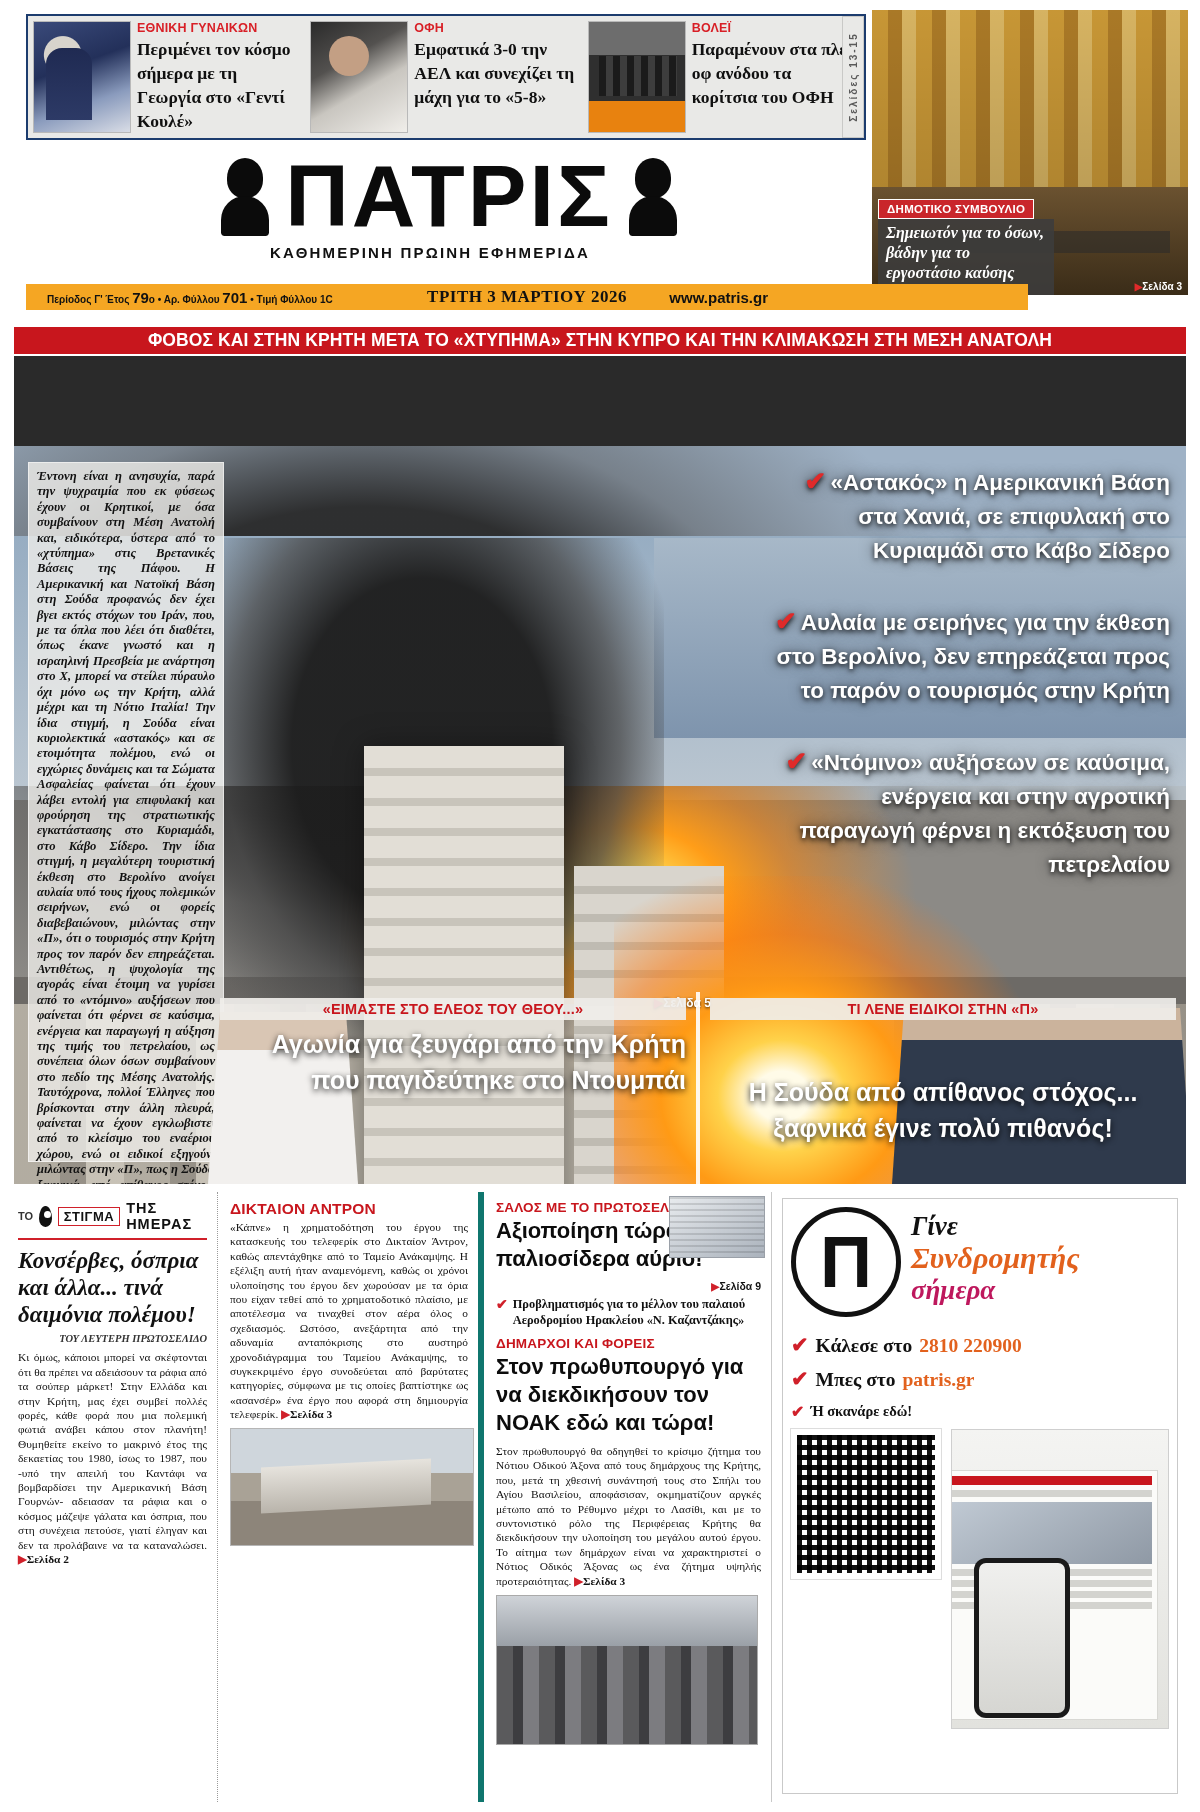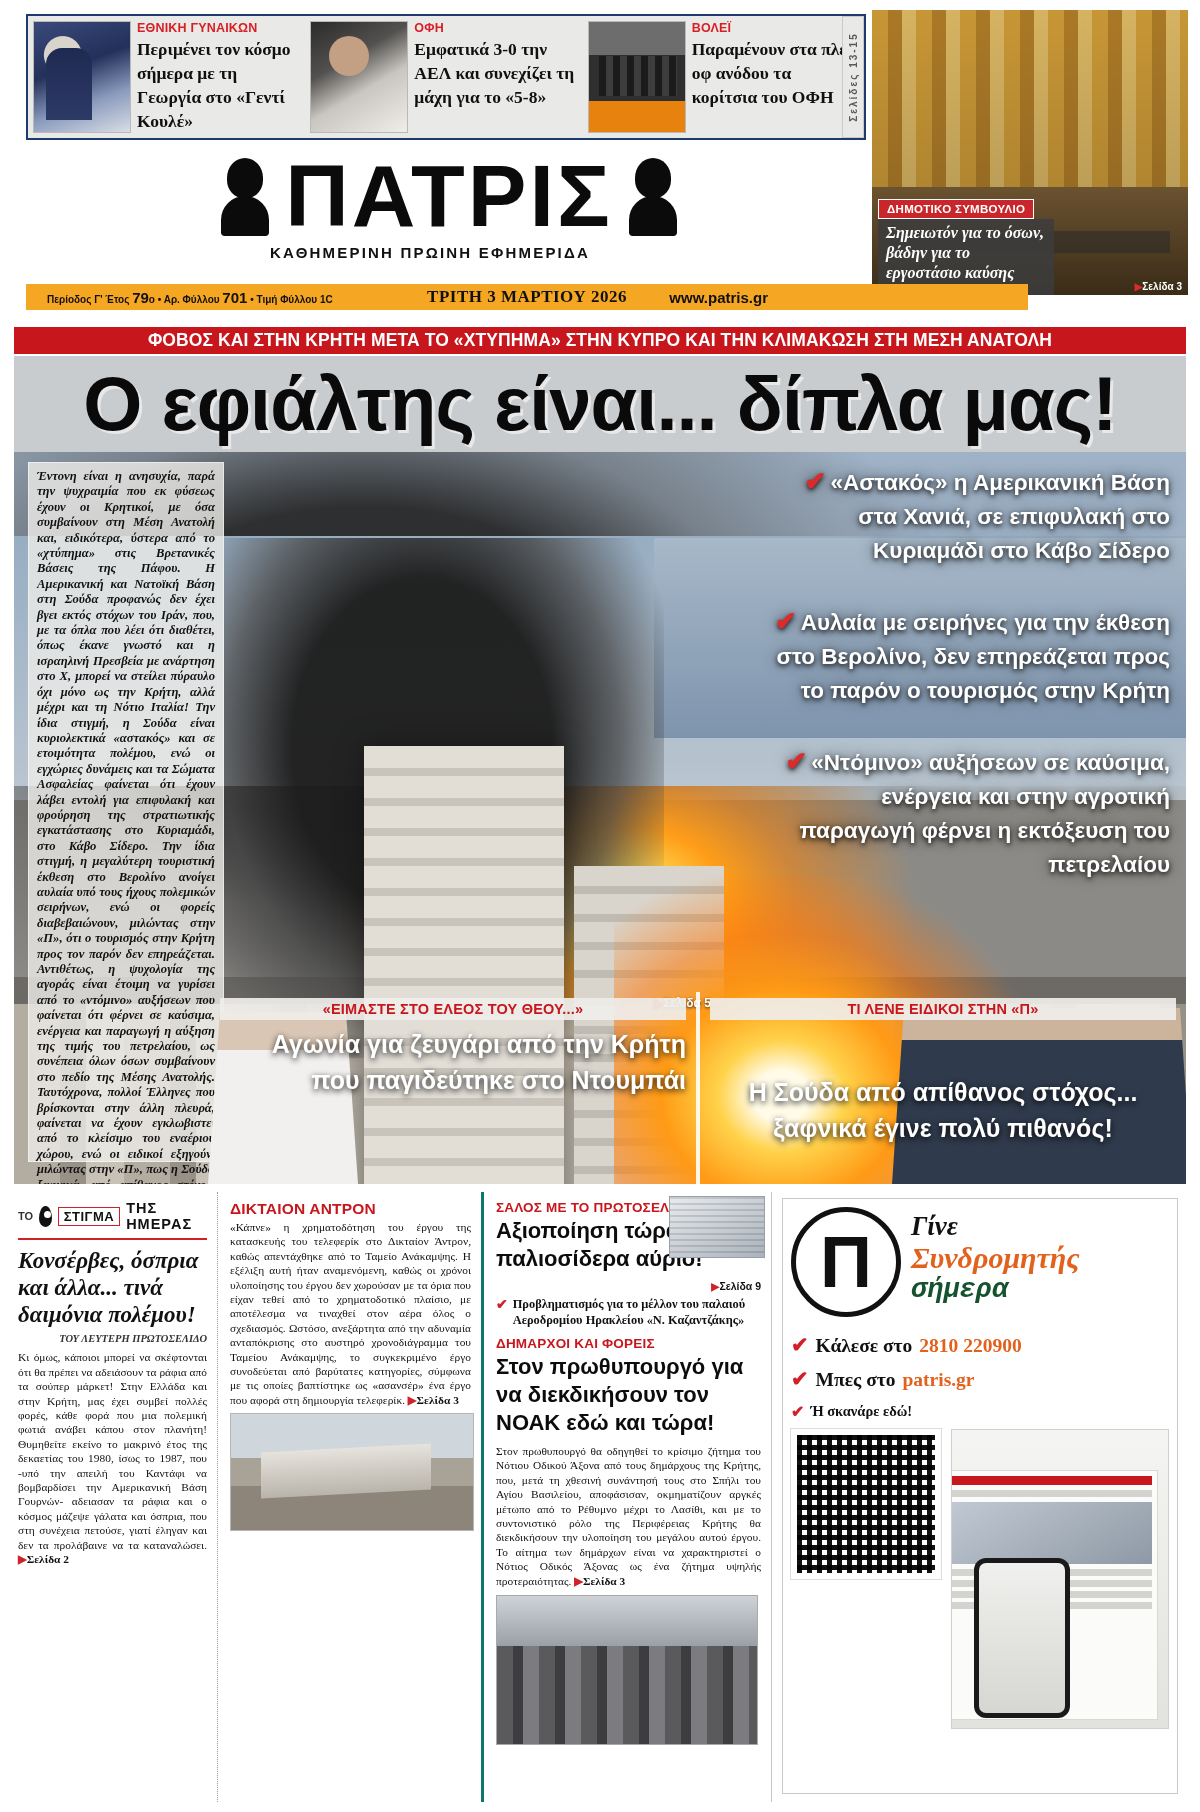--- a/index.html
+++ b/index.html
@@ -226,21 +226,21 @@
   .hp-people2 {
     position:absolute; right:-6px; bottom:0; width:300px; height:176px;
     background:linear-gradient(180deg,#cbb39c 0 18%, #2f3a4c 18% 100%);
     clip-path: polygon(4% 0,96% 0,100% 100%,0 100%);
   }
 
   
   .lower { position:absolute; left:14px; top:1192px; width:1172px; height:610px; display:flex; gap:0; }
   .col { position:relative; }
   .c1 { width:204px; padding:8px 10px 0 4px; border-right:1px dotted #9a9a9a; }
-  .c2 { width:266px; padding:8px 10px 0 12px; border-right:3px solid #0f766e; }
+  .c2 { width:266px; padding:8px 10px 0 12px; border-right:6px solid #0f766e; }
   .c3 { width:288px; padding:8px 10px 0 12px; border-right:1px solid #c9c9c9; }
   .c4 { width:410px; padding:6px 2px 0 10px; }
 
   .stigma-row { display:flex; align-items:center; gap:6px; margin-bottom:5px; }
   .stigma-to { font-size:11px; font-weight:bold; color:#333; }
   .pin { width:16px; height:21px; background:#111; border-radius:50% 50% 50% 50%/60% 60% 40% 40%;
          position:relative; }
   .pin::after{content:"";position:absolute;left:4.5px;top:5px;width:7px;height:7px;background:#fff;border-radius:50%;}
   .stigma-box { border:1.6px solid #d0202a; color:#111; font-size:13px; font-weight:bold;
                 padding:1px 5px; letter-spacing:.5px;}
@@ -306,22 +306,22 @@
     width:110px; height:110px; border:5px solid #111; border-radius:50%;
     display:flex; align-items:center; justify-content:center;
     font-size:72px; font-weight:bold; line-height:72px; color:#111;
     font-family:"Liberation Sans", sans-serif; flex:0 0 auto;
   }
   .promo-words { padding-top:4px; }
   .pw1 { font-family:"Liberation Serif", serif; font-style:italic; font-weight:bold;
          font-size:27px; color:#111; line-height:30px; }
   .pw2 { font-family:"Liberation Serif", serif; font-style:italic; font-weight:bold;
          font-size:30px; color:#e2611d; line-height:34px; }
-  .pw3 { font-family:Liberation Mono, monospace; font-style:italic; font-weight:bold;
-         font-size:27px; color:#14532d; line-height:30px; }
+  .pw3 { font-family:Liberation Serif, serif; font-style:italic; font-weight:bold;
+         font-size:27px; color:#be185d; line-height:30px; }
   .promo-lines { margin-top:16px; }
   .pl {
     display:flex; align-items:center; gap:7px; margin-bottom:9px;
     font-family:"Liberation Serif", serif; font-weight:bold; font-size:19.5px; color:#111;
   }
   .pl .chk3 { color:#d0202a; font-size:21px; }
   .pl .orange { color:#e2611d; }
   .scan-note {
     margin-top:10px; font-family:"Liberation Serif", serif; font-weight:bold;
     font-size:14.5px; color:#111; display:flex; align-items:center; gap:6px;
@@ -415,23 +415,20 @@
     <div class="hero-photo">
       <div class="hero-sky"></div>
       <div class="hero-sea"></div>
       <div class="hero-city"></div>
       <div class="hero-smoke"></div>
       <div class="hero-bldg"></div>
       <div class="hero-bldg2"></div>
       <div class="hero-fire"></div>
     </div>
 
-    <div class="hero-head">
-      <h1>Ο εφιάλτης είναι... δίπλα μας!</h1>
-    </div>
 
     <div class="hero-article">
       <span>Έντονη είναι η ανησυχία, παρά την ψυχραιμία που εκ φύσεως έχουν οι Κρητικοί, με όσα συμβαίνουν στη Μέση Ανατολή και, ειδικότερα, ύστερα από το «χτύπημα» στις Βρετανικές Βάσεις της Πάφου. Η Αμερικανική και Νατοϊκή Βάση στη Σούδα προφανώς δεν έχει βγει εκτός στόχων του Ιράν, που, με τα όπλα που λέει ότι διαθέτει, όπως έκανε γνωστό και η ισραηλινή Πρεσβεία με ανάρτηση στο Χ, μπορεί να στείλει πύραυλο όχι μόνο ως την Κρήτη, αλλά μέχρι και τη Νότιο Ιταλία! Την ίδια στιγμή, η Σούδα είναι κυριολεκτικά «αστακός» και σε ετοιμότητα πολέμου, ενώ οι εγχώριες δυνάμεις και τα Σώματα Ασφαλείας φαίνεται ότι έχουν λάβει εντολή για επιφυλακή και φρούρηση της στρατιωτικής εγκατάστασης στο Κυριαμάδι, στο Κάβο Σίδερο. Την ίδια στιγμή, η μεγαλύτερη τουριστική έκθεση στο Βερολίνο ανοίγει αυλαία υπό τους ήχους πολεμικών σειρήνων, ενώ οι φορείς διαβεβαιώνουν, μιλώντας στην «Π», ότι ο τουρισμός στην Κρήτη προς τον παρόν δεν επηρεάζεται. Αντιθέτως, η ψυχολογία της αγοράς είναι έτοιμη να γυρίσει από το «ντόμινο» αυξήσεων που φαίνεται ότι φέρνει σε καύσιμα, ενέργεια και παραγωγή η αύξηση της τιμής του πετρελαίου, ως συνέπεια όλων όσων συμβαίνουν στο πεδίο της Μέσης Ανατολής. Ταυτόχρονα, πολλοί Έλληνες που βρίσκονται στην άλλη πλευρά, φαίνεται να έχουν εγκλωβιστεί από το κλείσιμο του εναέριου χώρου, ενώ οι ειδικοί εξηγούν, μιλώντας στην «Π», πως η Σούδα ξαφνικά, από απίθανος στόχος, συγκεντρώνει πολλές πιθανότητες να μπει στο στόχαστρο των Ιρανών.</span>
       
     </div>
 
     <div class="hero-bullets">
       <div class="bl"><span class="chk">✔</span><span>«Αστακός» η Αμερικανική Βάση στα Χανιά, σε επιφυλακή στο Κυριαμάδι στο Κάβο Σίδερο</span></div>
       <div class="bl"><span class="chk">✔</span><span>Αυλαία με σειρήνες για την έκθεση στο Βερολίνο, δεν επηρεάζεται προς το παρόν ο τουρισμός στην Κρήτη</span></div>
       <div class="bl"><span class="chk">✔</span><span>«Ντόμινο» αυξήσεων σε καύσιμα, ενέργεια και στην αγροτική παραγωγή φέρνει η εκτόξευση του πετρελαίου</span></div>

